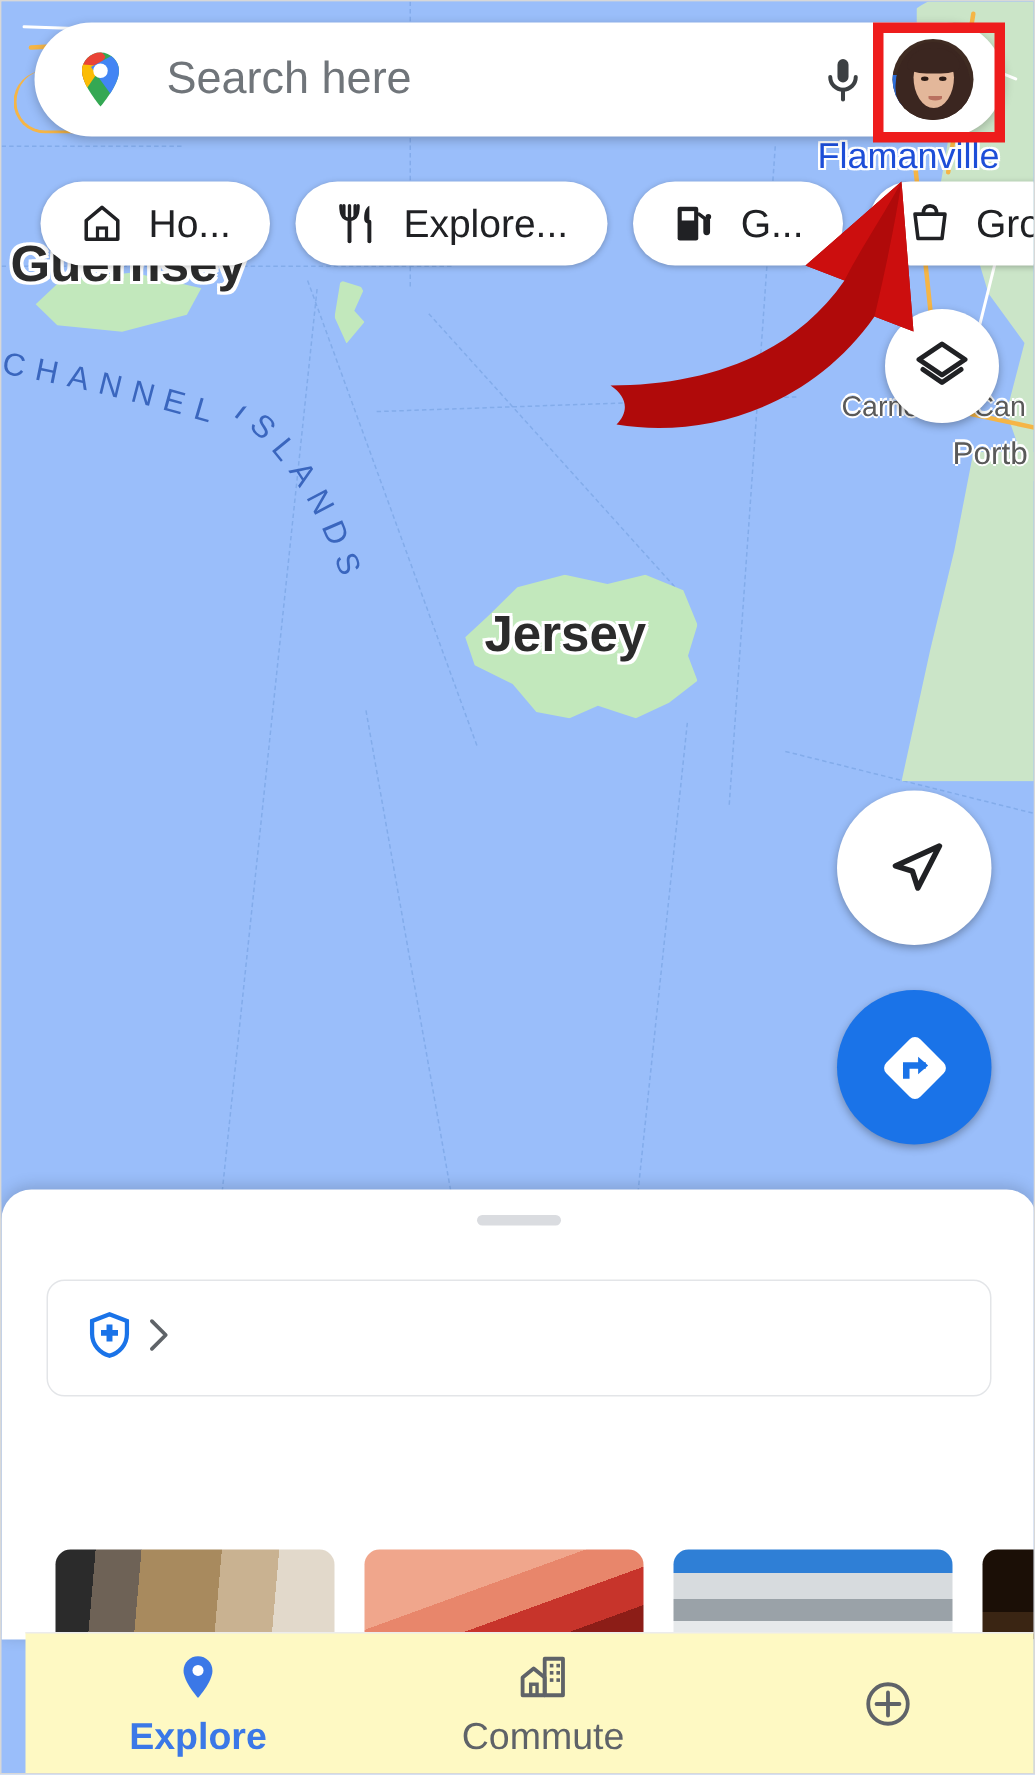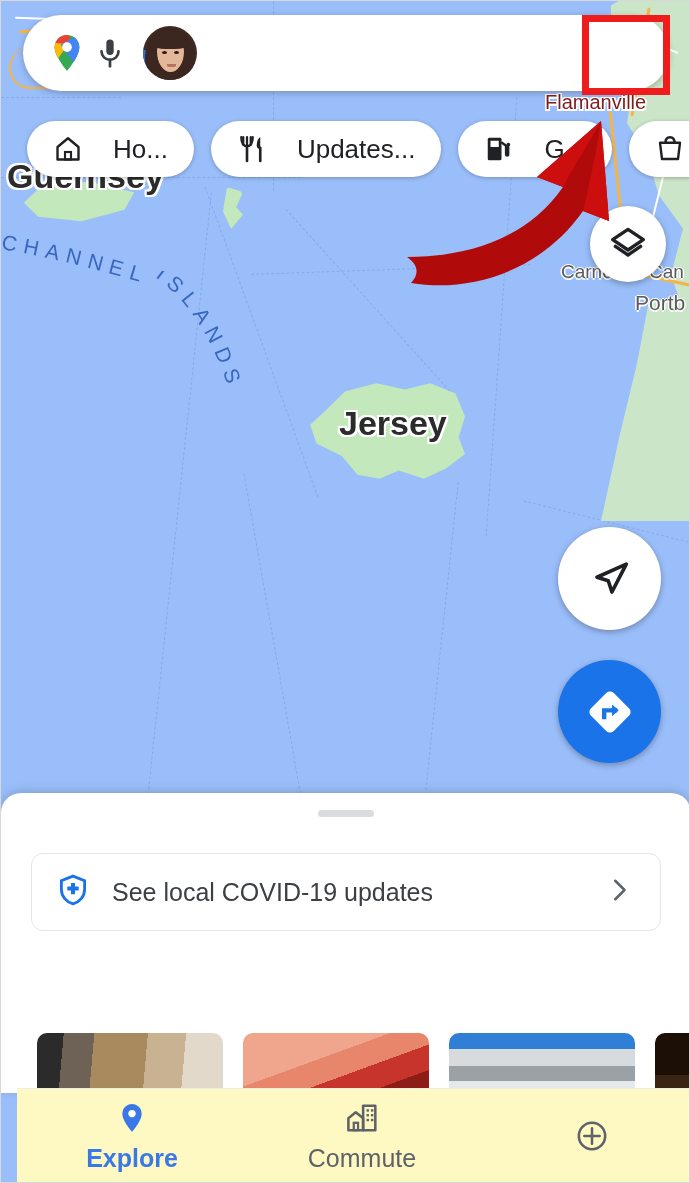--- a/index.html
+++ b/index.html
@@ -107,31 +107,31 @@
   }
   #lbl-guernsey {
     left: 6px; top: 156px;
     font-size: 34px;
     font-weight: bold;
     color: #2B2B2B;
     text-shadow: -2px 0 #fff, 2px 0 #fff, 0 -2px #fff, 0 2px #fff,
                  -2px -2px #fff, 2px -2px #fff, -2px 2px #fff, 2px 2px #fff;
   }
   #lbl-jersey {
-    left: 338px; top: 403px;
+    left: 322px; top: 403px;
     font-size: 34px;
     font-weight: bold;
     color: #2B2B2B;
     text-shadow: -2px 0 #fff, 2px 0 #fff, 0 -2px #fff, 0 2px #fff,
                  -2px -2px #fff, 2px -2px #fff, -2px 2px #fff, 2px 2px #fff;
   }
   #lbl-flamanville {
     left: 508px; top: 90px;
-    font-size: 20px;
-    color: #7f1d1d;
+    font-size: 24px;
+    color: #1d4ed8;
     text-shadow: -1.5px 0 #fff, 1.5px 0 #fff, 0 -1.5px #fff, 0 1.5px #fff,
                  -1.5px -1.5px #fff, 1.5px -1.5px #fff, -1.5px 1.5px #fff, 1.5px 1.5px #fff;
     padding-left: 36px;
   }
   #lbl-carneville {
     left: 560px; top: 260px;
     font-size: 19px;
     color: #5A5A5A;
     text-shadow: -1.5px 0 #fff, 1.5px 0 #fff, 0 -1.5px #fff, 0 1.5px #fff;
   }
@@ -266,21 +266,20 @@
     align-items: center;
     padding: 0 26px;
     gap: 16px;
     cursor: pointer;
     flex: 0 0 auto;
   }
   .chip-label {
     font-size: 26px;
     color: #202124;
     white-space: nowrap;
-    margin-left: 14px;
   }
   .chip-icon { flex: 0 0 auto; display:flex; }
 
   
   .fab {
     position: absolute;
     border-radius: 50%;
     background: #ffffff;
     box-shadow: 0 2px 6px rgba(0,0,0,.30);
     display: flex; align-items: center; justify-content: center;
@@ -501,20 +500,21 @@
     <svg id="gmaps-pin" viewBox="0 0 24 24">
       <path d="M12 1.2 C7.9 1.2 4.6 4.5 4.6 8.6 C4.6 14.2 12 22.8 12 22.8 C12 22.8 19.4 14.2 19.4 8.6 C19.4 4.5 16.1 1.2 12 1.2 Z" fill="#34A853"></path>
       <path d="M12 1.2 C7.9 1.2 4.6 4.5 4.6 8.6 C4.6 10.3 5.3 12.3 6.3 14.3 L14.0 3.0 C13.4 1.9 12.8 1.2 12 1.2 Z" fill="#EA4335"></path>
       <path d="M4.9 11.6 C5.5 13.9 7.0 16.6 8.4 18.8 L17.2 5.0 C15.9 2.7 14.1 1.2 12 1.2 C8.5 1.2 5.6 3.8 4.9 7.3 Z" fill="#FBBC04" opacity="0"></path>
       <path d="M5.0 6.0 C4.7 6.8 4.6 7.7 4.6 8.6 C4.6 10.6 5.5 13.0 6.7 15.3 L12.6 6.6 Z" fill="#FBBC04"></path>
       <path d="M13.6 2.0 C15.0 2.8 16.2 4.1 16.9 5.6 L9.0 18.0 C10.6 20.4 12 22.2 12 22.2 C12 22.2 19.4 14.2 19.4 8.6 C19.4 5.6 17.6 3.0 15.0 1.8 Z" fill="#4285F4" opacity="0"></path>
       <path d="M16.3 2.6 C18.2 4.0 19.4 6.2 19.4 8.6 C19.4 11.3 17.7 14.8 15.9 17.6 L8.2 7.0 Z" fill="#4285F4"></path>
       <circle cx="12" cy="8.5" r="2.9" fill="#ffffff"></circle>
     </svg>
 
+    <input id="search-input" type="text" value="" placeholder="Search here" style="">
 
     <button id="mic-button">
       <svg width="34" height="34" viewBox="0 0 24 24">
         <rect x="9.4" y="2.4" width="5.2" height="11" rx="2.6" fill="#3C4043"></rect>
         <path d="M6 10.8 C6 14.2 8.7 16.8 12 16.8 C15.3 16.8 18 14.2 18 10.8" fill="none" stroke="#3C4043" stroke-width="1.9" stroke-linecap="round"></path>
         <line x1="12" y1="16.8" x2="12" y2="21.4" stroke="#3C4043" stroke-width="1.9" stroke-linecap="round"></line>
       </svg>
     </button>
 
     <div id="avatar-wrap">
@@ -546,21 +546,21 @@
     <div class="chip">
       <span class="chip-icon">
         <svg width="30" height="30" viewBox="0 0 24 24">
           <path d="M5 2.5 L5 8.5 M8 2.5 L8 8.5 M11 2.5 L11 8.5" stroke="#202124" stroke-width="1.8" stroke-linecap="round"></path>
           <path d="M3.4 2.5 C3.4 8 5 9.5 8 9.8 C11 9.5 12.6 8 12.6 2.5" fill="none" stroke="#202124" stroke-width="1.8" stroke-linecap="round"></path>
           <line x1="8" y1="9.8" x2="8" y2="21.5" stroke="#202124" stroke-width="2.1" stroke-linecap="round"></line>
           <path d="M18.6 2.5 C16.6 3.4 15.8 6.2 15.8 9 C15.8 11 16.6 12 18.6 12 Z" fill="#202124"></path>
           <line x1="18.6" y1="11" x2="18.6" y2="21.5" stroke="#202124" stroke-width="2.1" stroke-linecap="round"></line>
         </svg>
       </span>
-      <span class="chip-label">Updates...</span>
+      <span class="chip-label">Explore...</span>
     </div>
 
     <div class="chip">
       <span class="chip-icon">
         <svg width="30" height="30" viewBox="0 0 24 24">
           <rect x="3" y="3" width="11" height="18" rx="1.2" fill="#202124"></rect>
           <rect x="5.2" y="5.4" width="6.6" height="5" fill="#ffffff"></rect>
           <path d="M14.4 7 L17.6 9.4 L17.6 16.4 C17.6 17.6 19.4 17.6 19.4 16.4 L19.4 10" fill="none" stroke="#202124" stroke-width="1.8" stroke-linecap="round" stroke-linejoin="round"></path>
           <circle cx="19.4" cy="8.4" r="1.5" fill="#202124"></circle>
         </svg>
@@ -582,21 +582,20 @@
   <div id="sheet">
     <div id="drag-handle"></div>
 
     <div id="covid-card">
       <span>
         <svg width="34" height="34" viewBox="0 0 24 24">
           <path d="M12 2.2 L20.2 5.4 L20.2 11.4 C20.2 16.6 16.6 20.4 12 21.8 C7.4 20.4 3.8 16.6 3.8 11.4 L3.8 5.4 Z" fill="none" stroke="#1A73E8" stroke-width="2"></path>
           <path d="M10.6 7.0 L13.4 7.0 L13.4 9.6 L16.0 9.6 L16.0 12.4 L13.4 12.4 L13.4 15.0 L10.6 15.0 L10.6 12.4 L8.0 12.4 L8.0 9.6 L10.6 9.6 Z" fill="#1A73E8"></path>
         </svg>
       </span>
-      <span id="covid-label">See local COVID-19 updates</span>
       <span>
         <svg width="30" height="30" viewBox="0 0 24 24">
           <path d="M9 4.6 L16.4 12 L9 19.4" fill="none" stroke="#5F6368" stroke-width="2" stroke-linecap="round" stroke-linejoin="round"></path>
         </svg>
       </span>
     </div>
 
     <div id="thumb-row">
       <div class="thumb thumb-0"></div>
       <div class="thumb thumb-1"></div>

